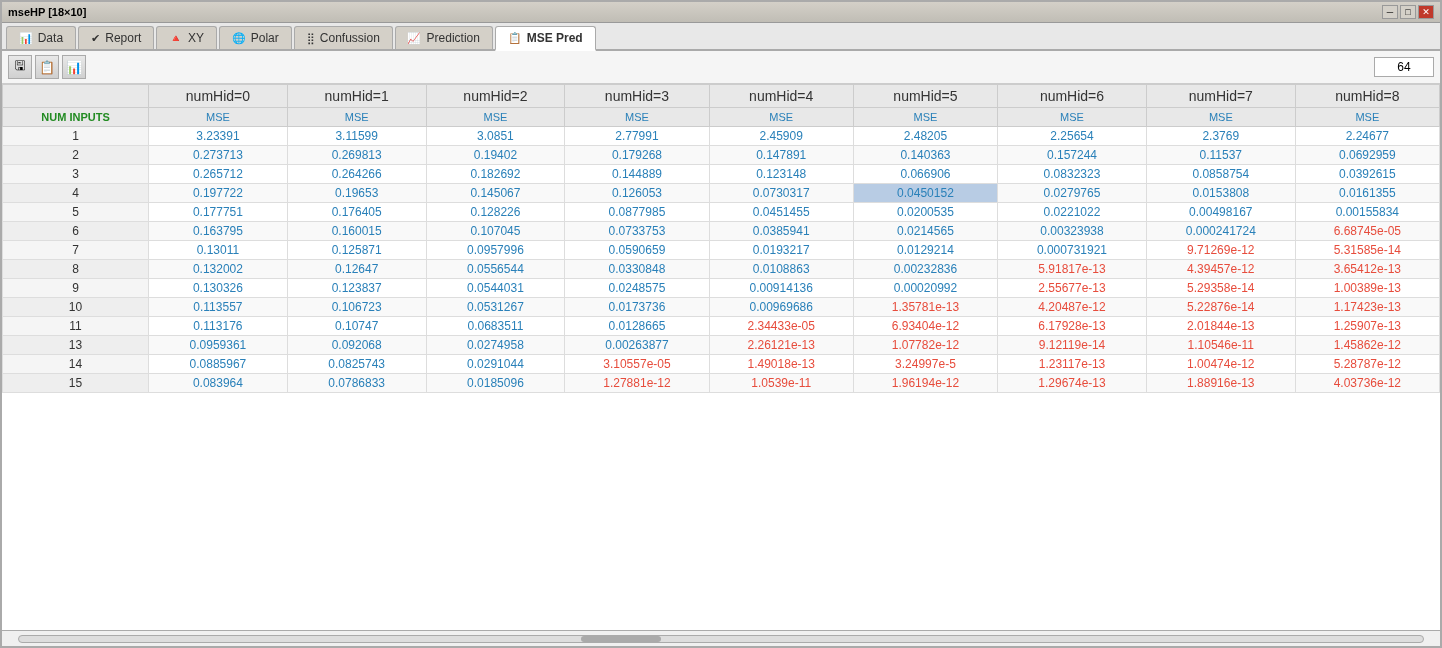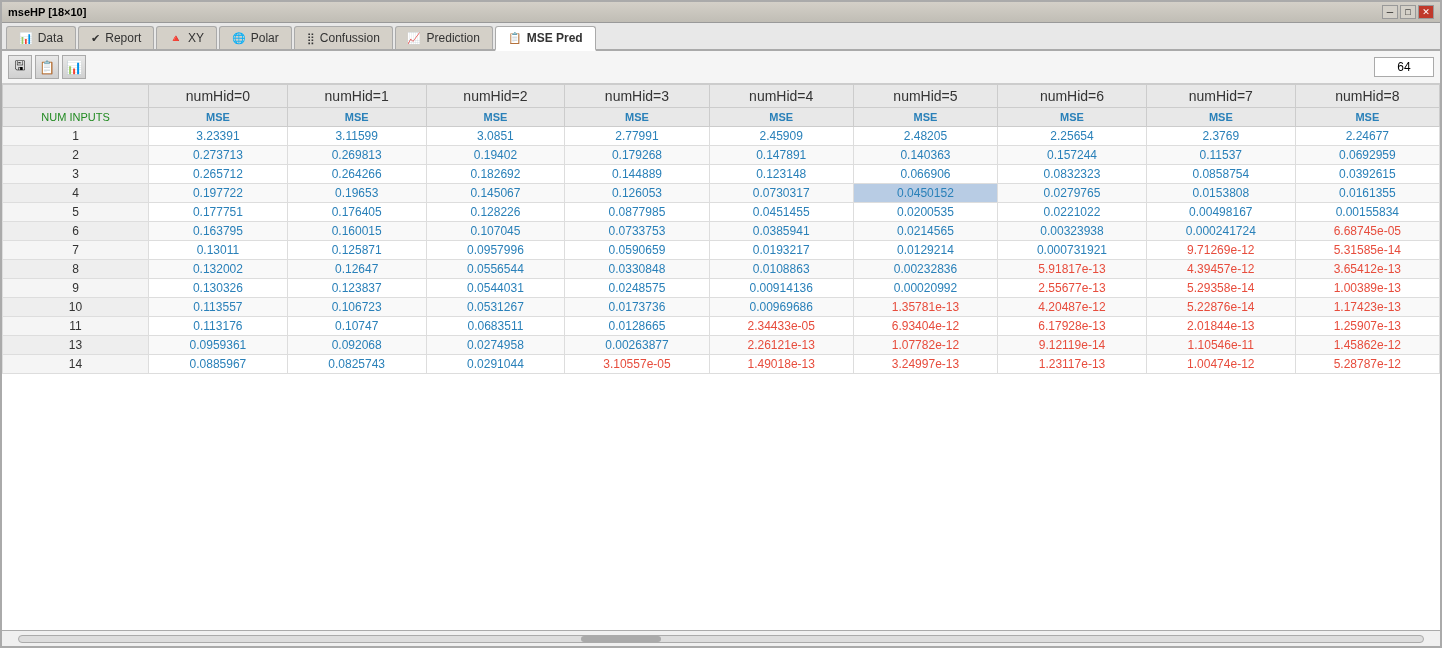--- a/index.html
+++ b/index.html
@@ -22,22 +22,22 @@
     .toolbar-left { display: flex; gap: 3px; }
     .tool-btn { width: 24px; height: 24px; border: 1px solid #aaa; background: linear-gradient(to bottom, #e8e8e8, #d0d0d0); cursor: pointer; display: flex; align-items: center; justify-content: center; font-size: 13px; }
     .search-box { border: 1px solid #aaa; padding: 2px 4px; width: 60px; font-size: 12px; text-align: center; }
     
     .content { flex: 1; overflow: auto; background: #fff; }
     
     table { border-collapse: collapse; width: 100%; font-size: 12px; }
     
     th { background: #e8e8e8; border: 1px solid #ccc; padding: 3px 8px; text-align: center; font-weight: normal; color: #000; white-space: nowrap; }
     th.header-row1 { font-size: 14px; color: #333; }
-    th.header-row2 { font-size: 11px; color: #2980b9; font-weight: bold; }
-    th.num-inputs-header { color: #228B22; font-weight: normal; margin-left: 16px; }
+    th.header-row2 { font-size: 11px; color: #2980b9; font-weight: normal; }
+    th.num-inputs-header { color: #228B22; font-weight: bold; margin-left: 16px; }
     
     td { border: 1px solid #ddd; padding: 2px 8px; text-align: center; white-space: nowrap; }
     td.row-num { color: #333; background: #f5f5f5; }
     td.mse-val { color: #2980b9; }
     td.mse-red { color: #e74c3c; }
     td.highlighted { background: #b8cce4; color: #2980b9; }
     
     tr:nth-child(even) td { background: #f9f9f9; }
     tr:nth-child(even) td.row-num { background: #eeeeee; }
     tr:nth-child(even) td.highlighted { background: #b8cce4; }
@@ -273,25 +273,37 @@
             <td class="mse-red">1.10546e-11</td>
             <td class="mse-red">1.45862e-12</td>
           </tr>
           <tr>
             <td class="row-num">14</td>
             <td class="mse-val">0.0885967</td>
             <td class="mse-val">0.0825743</td>
             <td class="mse-val">0.0291044</td>
             <td class="mse-red">3.10557e-05</td>
             <td class="mse-red">1.49018e-13</td>
-            <td class="mse-red">3.24997e-13</td>
+            <td class="mse-red">3.24997e-5</td>
             <td class="mse-red">1.23117e-13</td>
             <td class="mse-red">1.00474e-12</td>
             <td class="mse-red">5.28787e-12</td>
           </tr>
+          <tr>
+            <td class="row-num">15</td>
+            <td class="mse-val">0.083964</td>
+            <td class="mse-val">0.0786833</td>
+            <td class="mse-val">0.0185096</td>
+            <td class="mse-red">1.27881e-12</td>
+            <td class="mse-red">1.0539e-11</td>
+            <td class="mse-red">1.96194e-12</td>
+            <td class="mse-red">1.29674e-13</td>
+            <td class="mse-red">1.88916e-13</td>
+            <td class="mse-red">4.03736e-12</td>
+          </tr>
         </tbody>
     </table>
   </div>
 
   <div class="scrollbar-area">
     <div class="scrollbar-track">
       <div class="scrollbar-thumb"></div>
     </div>
   </div>
 </div>

